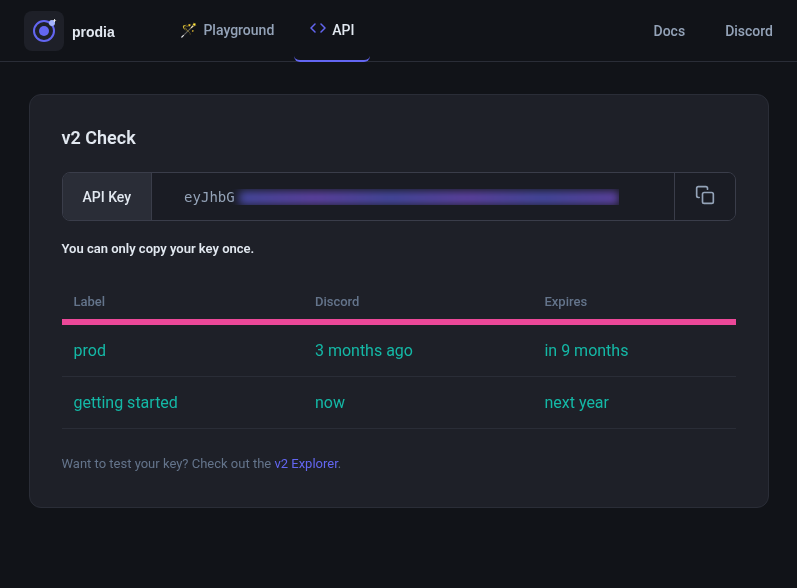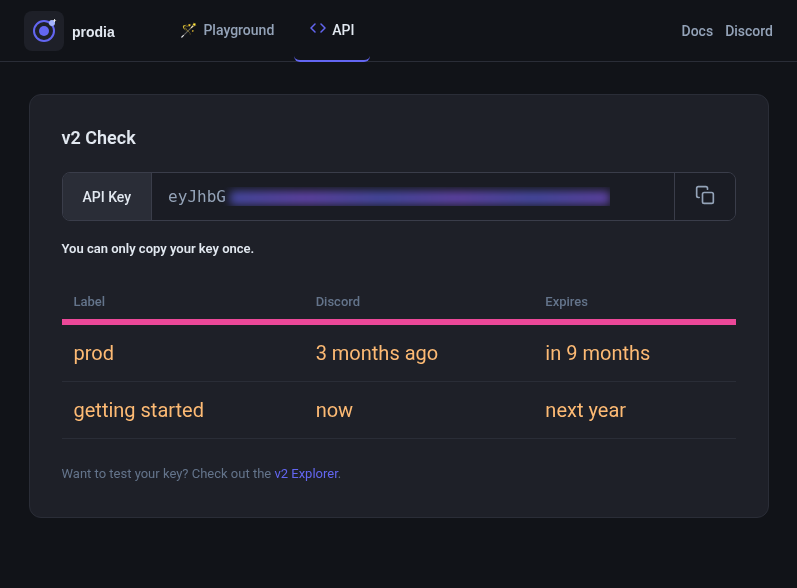--- a/index.html
+++ b/index.html
@@ -51,21 +51,21 @@
       height: 62px;
       border-bottom: 2px solid transparent;
     }
     .nav-link.active {
       color: #e2e8f0;
       border-bottom: 2px solid #6366f1;
     }
     .nav-right {
       display: flex;
       align-items: center;
-      gap: 12px;
+      gap: 40px;
       margin-left: auto;
     }
     .nav-right a {
       color: #94a3b8;
       text-decoration: none;
       font-size: 14px;
       font-weight: 500;
     }
 
     
@@ -105,23 +105,23 @@
       font-size: 14px;
       font-weight: 500;
       white-space: nowrap;
       display: flex;
       align-items: center;
       border-right: 1px solid #3a3d4a;
     }
     .api-key-value {
       flex: 1;
       background-color: #1a1c24;
-      padding: 12px 16px;
+      padding: 12px 32px;
       font-family: monospace;
-      font-size: 16px;
+      font-size: 14px;
       color: #94a3b8;
       display: flex;
       align-items: center;
       overflow: hidden;
     }
     .api-key-text {
       white-space: nowrap;
       overflow: hidden;
     }
     .api-key-blur {
@@ -166,22 +166,22 @@
     .tokens-table th {
       text-align: left;
       padding: 10px 12px;
       font-size: 13px;
       font-weight: 500;
       color: #64748b;
       border-bottom: 6px solid #ec4899;
     }
     .tokens-table td {
       padding: 16px 12px;
-      font-size: 20px;
-      color: #fdba74;
+      font-size: 16px;
+      color: #14b8a6;
       border-bottom: 1px solid #2a2d37;
     }
     .tokens-table tr:last-child td {
       border-bottom: 1px solid #2a2d37;
     }
 
     
     .card-footer {
       margin-top: 24px;
       font-size: 13px;

